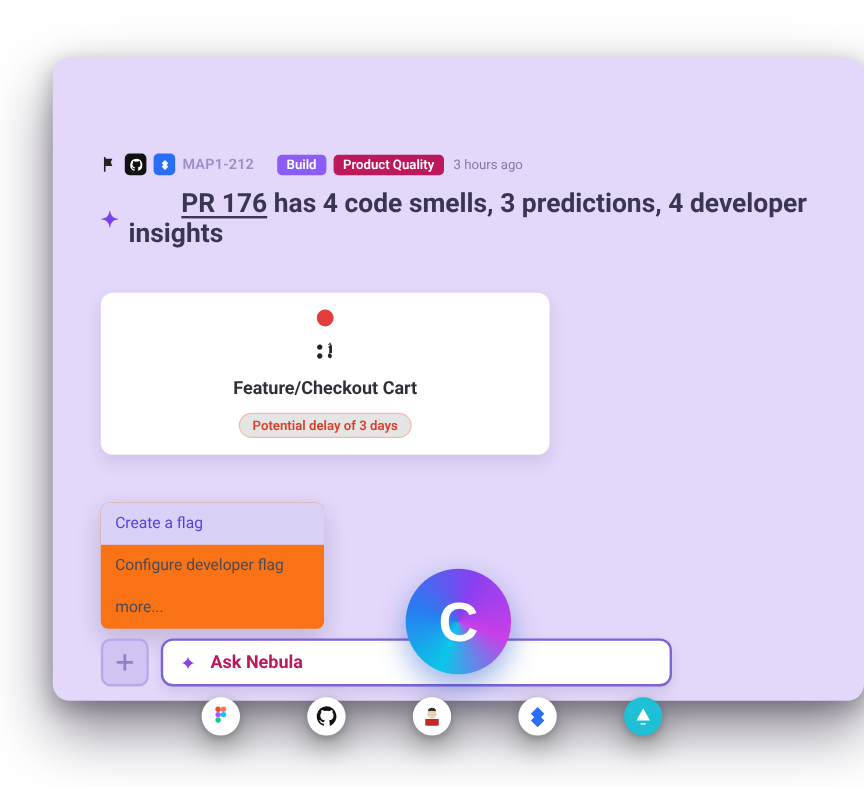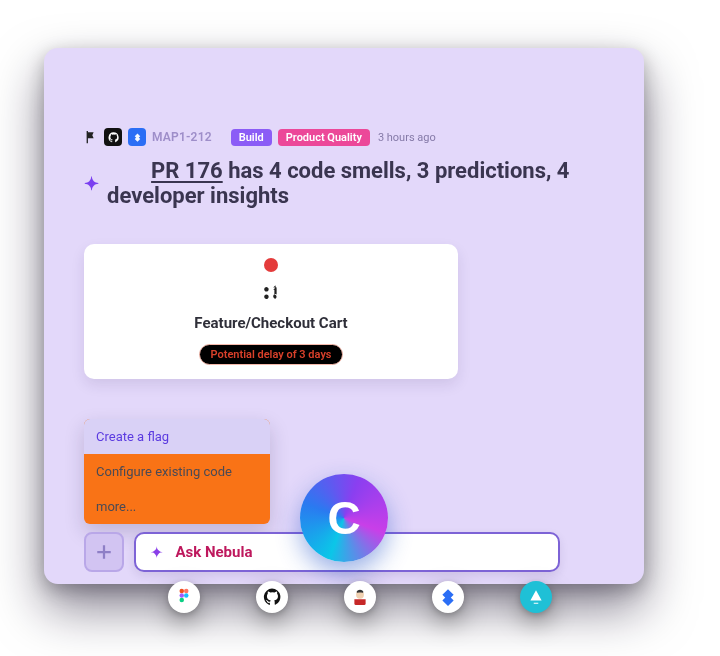--- a/index.html
+++ b/index.html
@@ -7,21 +7,21 @@
     font-family: -apple-system, BlinkMacSystemFont, "Segoe UI", Roboto, sans-serif;
     background: #fff;
     width: 720px;
     height: 656px;
     position: relative;
   }
   .card {
     position: absolute;
     left: 44px;
     top: 48px;
-    width: 600px;
+    width: 676px;
     height: 536px;
     background: #E3D8FA;
     border-radius: 14px;
     box-shadow: 0 24px 50px rgba(20,10,40,0.5), 0 6px 18px rgba(0,0,0,0.25);
     padding: 80px 28px 28px 40px;
   }
   .meta-row {
     display: flex;
     align-items: center;
     gap: 6px;
@@ -29,21 +29,21 @@
   }
   .flag-icon { width:14px;height:14px;display:flex;align-items:center;justify-content:center;color:#222; }
   .chip-square {
     width: 18px; height:18px; border-radius:4px; display:flex;align-items:center;justify-content:center;
   }
   .chip-black { background:#111; }
   .chip-blue { background:#2b6ef5; }
   .ticket-id { color:#9e8ec9; font-weight:600; font-size:12px; letter-spacing:.2px; }
   .pill { border-radius:4px; padding:2px 8px; font-size:11px; font-weight:600; }
   .pill-green { background:#8b5cf6; color:#fff;margin-left:13px; }
-  .pill-purple { background:#ec4899; color:#fff; }
+  .pill-purple { background:#be185d; color:#fff; }
   .timestamp { color:#857aa8; font-size:11px; margin-left:2px; }
   .headline {
     margin-top: 12px;
     font-size: 22px;
     font-weight: 700;
     color: #3a3550;
     display:flex; align-items:center; gap:8px;
   }
   .sparkle-h { color:#7a3ff0; font-size:18px; }
   .pr-link { color:#3a3550; text-decoration: underline; text-underline-offset:3px;margin-left:44px; }
@@ -54,21 +54,21 @@
     padding:14px 16px;
     display:flex; align-items:center; gap:12px;
     width: 374px;
     box-shadow: 0 6px 14px rgba(40,20,80,0.10);
     flex-direction: column;
   }
   .red-dot { width:14px;height:14px;border-radius:50%;background:#e43b3b; }
   .pr-icon { width:18px;height:18px;color:#222; }
   .feature-name { font-weight:700;color:#2f2f39;font-size:15px;flex:0 0 auto; }
   .delay-pill {
-    background:#000000; color:#d9402a; border:1px solid #f5b9ab;
+    background:#e5e5e5; color:#d9402a; border:1px solid #f5b9ab;
     padding:3px 10px; border-radius:999px; font-size:11px; font-weight:600;
   }
   .menu {
     margin-top: 40px;
     width: 186px;
     background:#f97316;
     border-radius:6px;
     box-shadow: 0 8px 20px rgba(30,15,60,0.18);
     overflow:hidden;
     font-size:13px;
@@ -164,21 +164,21 @@
       <svg viewBox="0 0 16 16" width="18" height="18">
           <path fill="#222" d="M5 3a2 2 0 1 0-1 3.7V9.3A2 2 0 1 0 5 13a2 2 0 0 0-1-3.7V6.7A2 2 0 0 0 5 3zm6 0h-1l2-2v1.3A2 2 0 0 1 13 4v5.3A2 2 0 1 0 12 13a2 2 0 0 0-1-3.7V5h-1l2-2z"></path>
         </svg>
     </span>
     <span class="feature-name">Feature/Checkout Cart</span>
     <span class="delay-pill">Potential delay of 3 days</span>
   </div>
 
   <div class="menu">
     <div class="menu-item sel">Create a flag</div>
-    <div class="menu-item">Configure existing code</div>
+    <div class="menu-item">Configure developer flag</div>
     <div class="menu-item">more...</div>
   </div>
 
   <div class="input-row">
     <div class="plus-btn">
       <svg viewBox="0 0 16 16" width="18" height="18">
           <path fill="#8e7fc6" d="M7 2h2v5h5v2H9v5H7V9H2V7h5z"></path>
         </svg>
     </div>
     <div class="ask-input">

